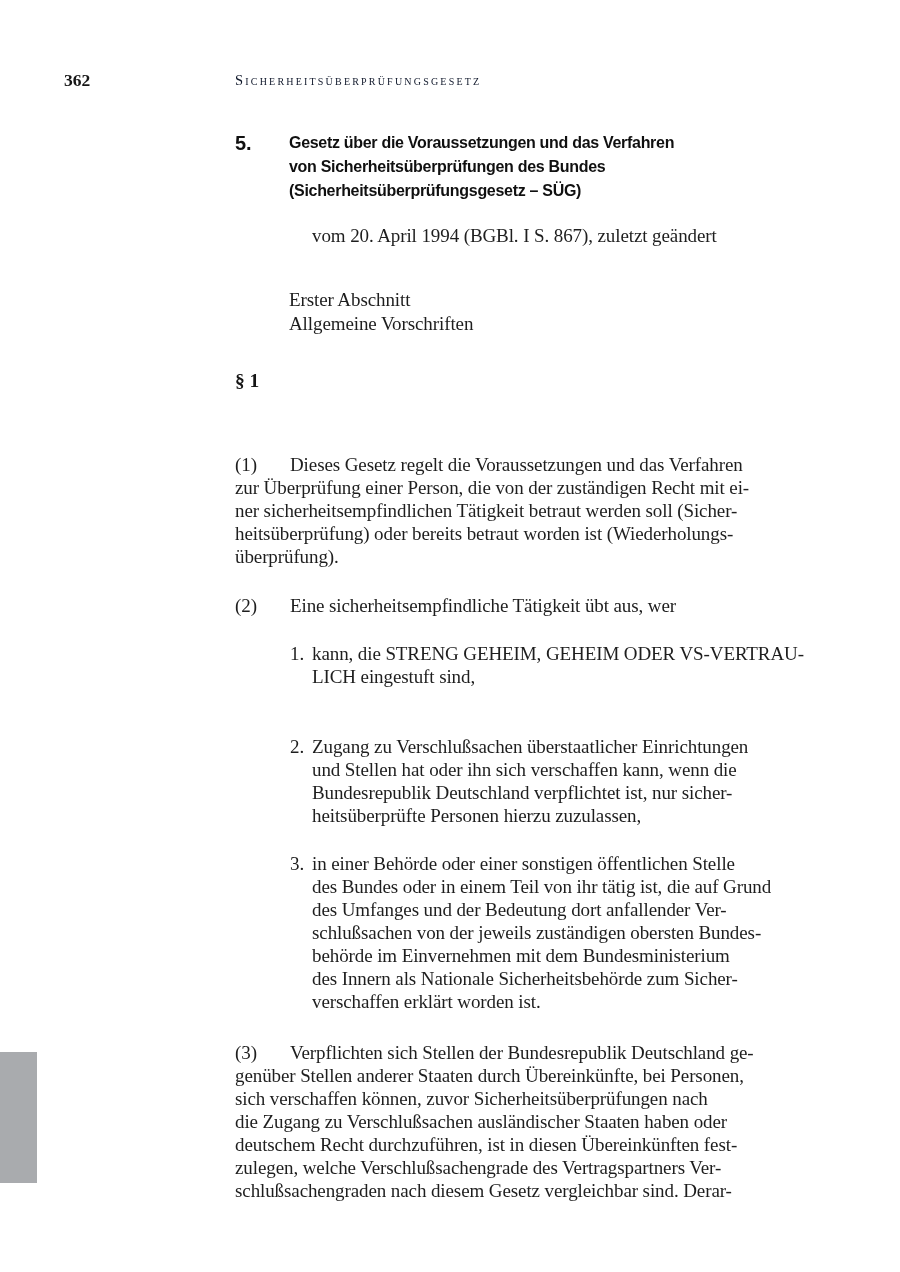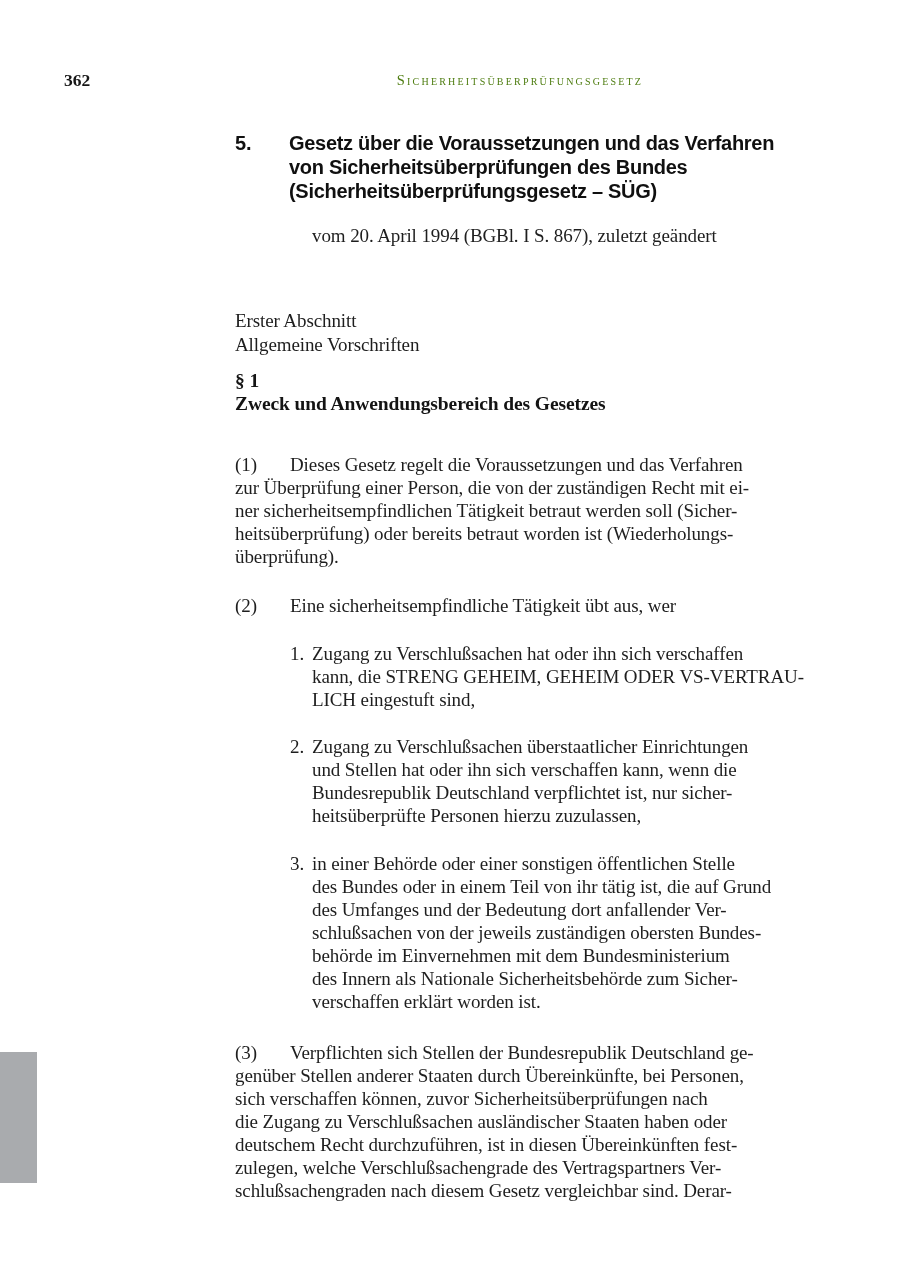--- a/index.html
+++ b/index.html
@@ -16,23 +16,23 @@
     background: #ffffff;
   }
 
   
   .page-number {
     position: absolute; left: 64px; top: 70px;
     font-size: 17.5px; font-weight: bold; color: #171717;
   }
   .running-head {
     position: absolute; left: 235px; top: 72px; width: 570px;
-    text-align: center;
+    text-align: left;
     font-variant: small-caps;
-    font-size: 14.5px; letter-spacing: 2.2px; color: #4d7c0f;
+    font-size: 14.5px; letter-spacing: 2.2px; color: #0f172a;
   }
 
   
   .content {
     position: absolute; left: 235px; top: 0; width: 600px;
   }
   .block { position: absolute; left: 0; }
 
   .serif-line, [data-bind-lines] > div, .fline {
     font-size: 19px; line-height: 23px; letter-spacing: -0.1px;
@@ -41,27 +41,27 @@
 
   
   .title-block { top: 131px; display: flex; color: #101010; }
   .title-num {
     width: 54px; flex: 0 0 54px;
     font-family: "Liberation Sans", sans-serif;
     font-weight: bold; font-size: 20px; line-height: 24px;
   }
   .title-lines > div {
     font-family: "Liberation Sans", sans-serif;
-    font-weight: bold; font-size: 20px; line-height: 24px;
+    font-weight: bold; font-size: 16px; line-height: 24px;
     letter-spacing: -0.3px; white-space: nowrap;
   }
 
   .amendment-block { top: 224px; margin-left: 77px; }
   .amendment-block > div > div { line-height: 24px; }
-  .section-block { top: 309px; }
+  .section-block { top: 288px; margin-left: 54px; }
   .section-block > div > div { line-height: 24px; }
 
   .law-heading { top: 369px; font-weight: bold; color: #141414; }
   .law-heading > div > div { font-weight: bold; font-size: 19.5px; line-height: 23px; }
 
   .p1 { top: 453px; }
   .p2-intro { top: 594px; }
   .p3 { top: 1041px; }
 
   .fline { display: flex; }
@@ -108,21 +108,20 @@
     <div class="block section-block">
       <div data-bind-lines="section.lines">
           <div>Erster Abschnitt</div>
           <div>Allgemeine Vorschriften</div>
         </div>
     </div>
 
     <div class="block law-heading">
       <div data-bind-lines="heading.lines">
           <div>§ 1</div>
-          <div>Zweck und Anwendungsbereich des Gesetzes</div>
         </div>
     </div>
 
     <div class="block p1">
       <div class="fline">
         <span class="plabel" data-bind="paragraph1.label">(1)</span>
           <span data-bind="paragraph1.first_line">Dieses Gesetz regelt die Voraussetzungen und das Verfahren</span>
       </div>
       <div data-bind-lines="paragraph1.lines">
           <div>zur Überprüfung einer Person, die von der zuständigen Recht mit ei-</div>
@@ -135,21 +134,20 @@
     <div class="block p2-intro">
       <div class="fline">
         <span class="plabel" data-bind="paragraph2.label">(2)</span>
           <span data-bind="paragraph2.first_line">Eine sicherheitsempfindliche Tätigkeit übt aus, wer</span>
       </div>
     </div>
 
     <div class="block list-item item-1">
       <span class="item-num" data-bind="paragraph2.items.0.number">1.</span>
       <div class="item-body" data-bind-lines="paragraph2.items.0.lines">
-          <div>Zugang zu Verschlußsachen hat oder ihn sich verschaffen</div>
           <div>kann, die STRENG GEHEIM, GEHEIM ODER VS-VERTRAU-</div>
           <div>LICH eingestuft sind,</div>
         </div>
     </div>
 
     <div class="block list-item item-2">
       <span class="item-num" data-bind="paragraph2.items.1.number">2.</span>
       <div class="item-body" data-bind-lines="paragraph2.items.1.lines">
           <div>Zugang zu Verschlußsachen überstaatlicher Einrichtungen</div>
           <div>und Stellen hat oder ihn sich verschaffen kann, wenn die</div>

